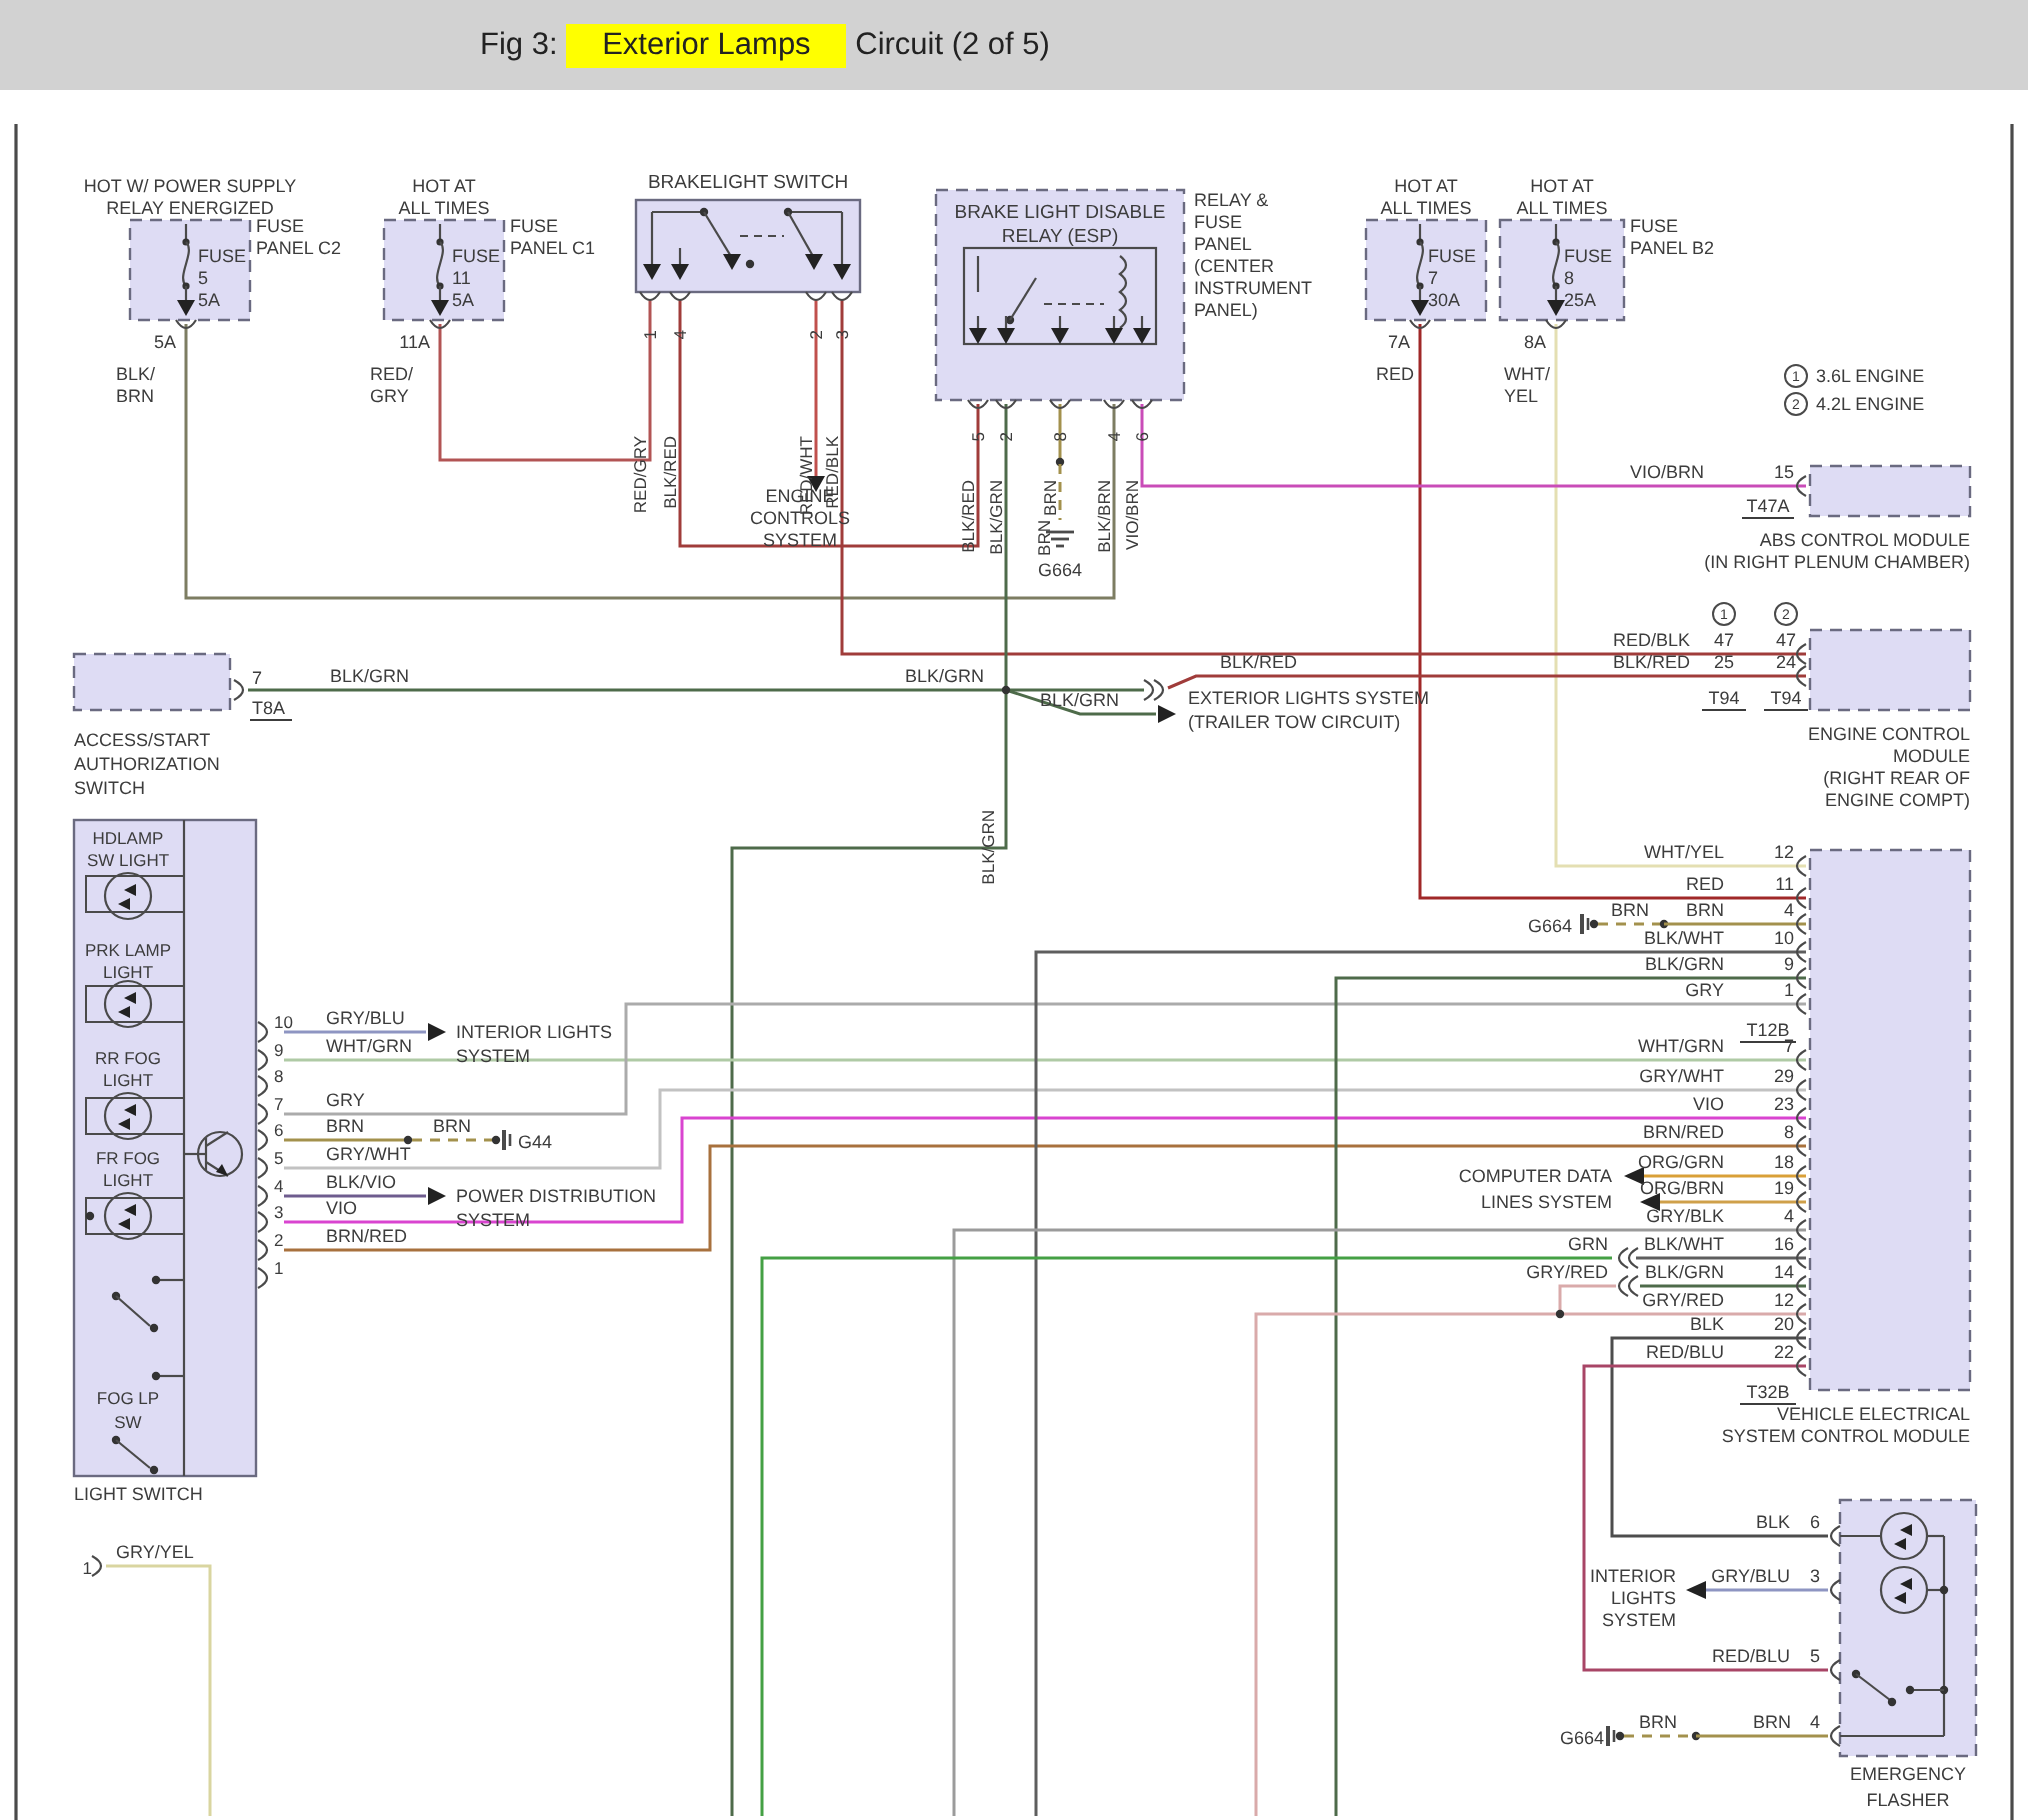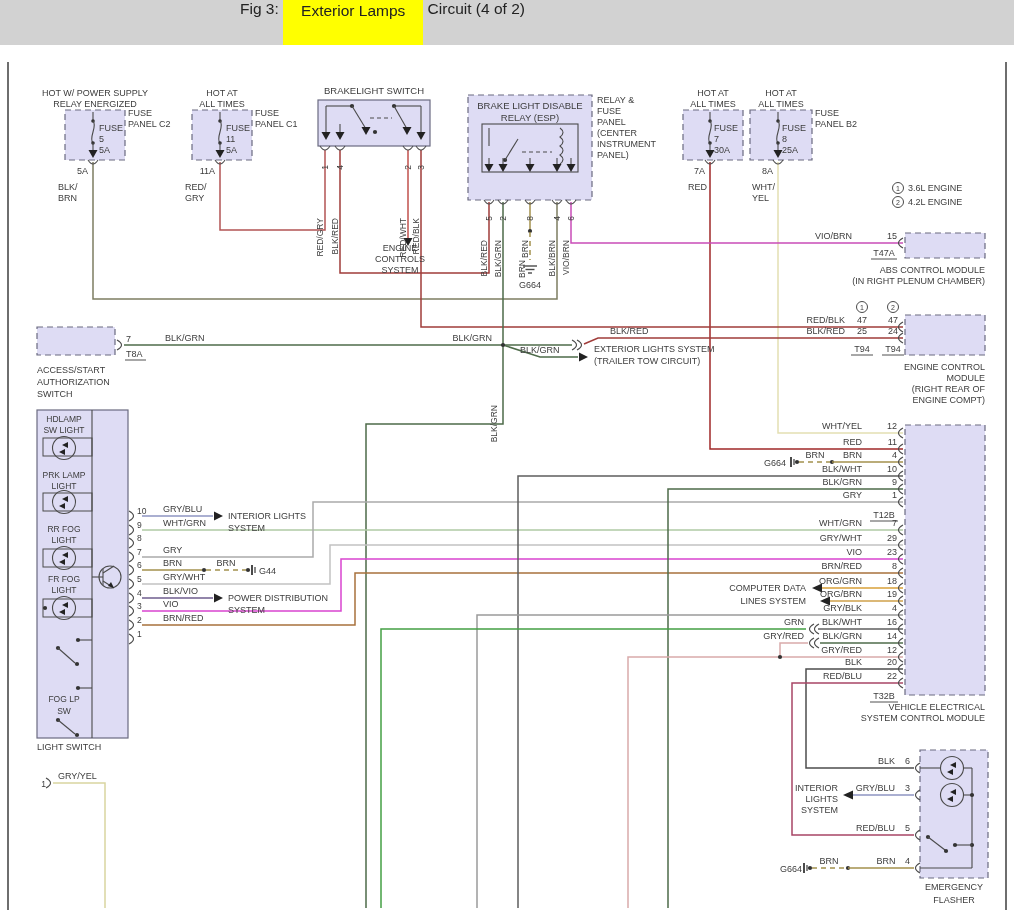--- a/index.html
+++ b/index.html
@@ -1,31 +1,31 @@
 <!DOCTYPE html>
 <html><head>
 <meta charset="utf-8">
 <style>
   html,body{margin:0;padding:0;background:#ffffff;}
   body{width:1014px;font-family:"Liberation Sans",sans-serif;}
   .titlebar{height:45px;background:#d2d2d2;font-size:15.5px;color:#222;
-    display:flex;padding-left:240px;box-sizing:border-box;}
+    display:flex;align-items:center;padding-left:240px;box-sizing:border-box;}
   .titlebar span{white-space:pre;}
   .hl{background:#ffff00;padding:2px 18px;}
   svg{display:block;}
   svg text{fill:#3c3c3c;font-family:"Liberation Sans",sans-serif;}
   .w{fill:none;}
 </style>
 </head>
 <body>
 
 <div class="titlebar">
     <span>Fig 3: </span>
     <span class="hl">Exterior Lamps</span>
-    <span> Circuit (4 of 2)</span>
+    <span> Circuit (2 of 5)</span>
   </div>
 
 <svg id="diagram" width="1014" height="865" viewBox="0 45 1014 865">
     <line x1="8" y1="62" x2="8" y2="910" stroke="#4a4a4a" stroke-width="1.6"></line>
     <line x1="1006" y1="62" x2="1006" y2="910" stroke="#4a4a4a" stroke-width="1.6"></line>
     <polyline points="93,162 93,299 557,299 557,202" fill="none" stroke="#7d7d62" stroke-width="1.5" class="w"></polyline>
     <polyline points="220,162 220,230 325,230 325,150" fill="none" stroke="#b25454" stroke-width="1.5" class="w"></polyline>
     <polyline points="710,162 710,449 903,449" fill="none" stroke="#a02828" stroke-width="1.5" class="w"></polyline>
     <polyline points="778,162 778,433 903,433" fill="none" stroke="#e4dfb2" stroke-width="1.5" class="w"></polyline>
     <polyline points="340,150 340,273 489,273 489,202" fill="none" stroke="#a03c3a" stroke-width="1.5" class="w"></polyline>

